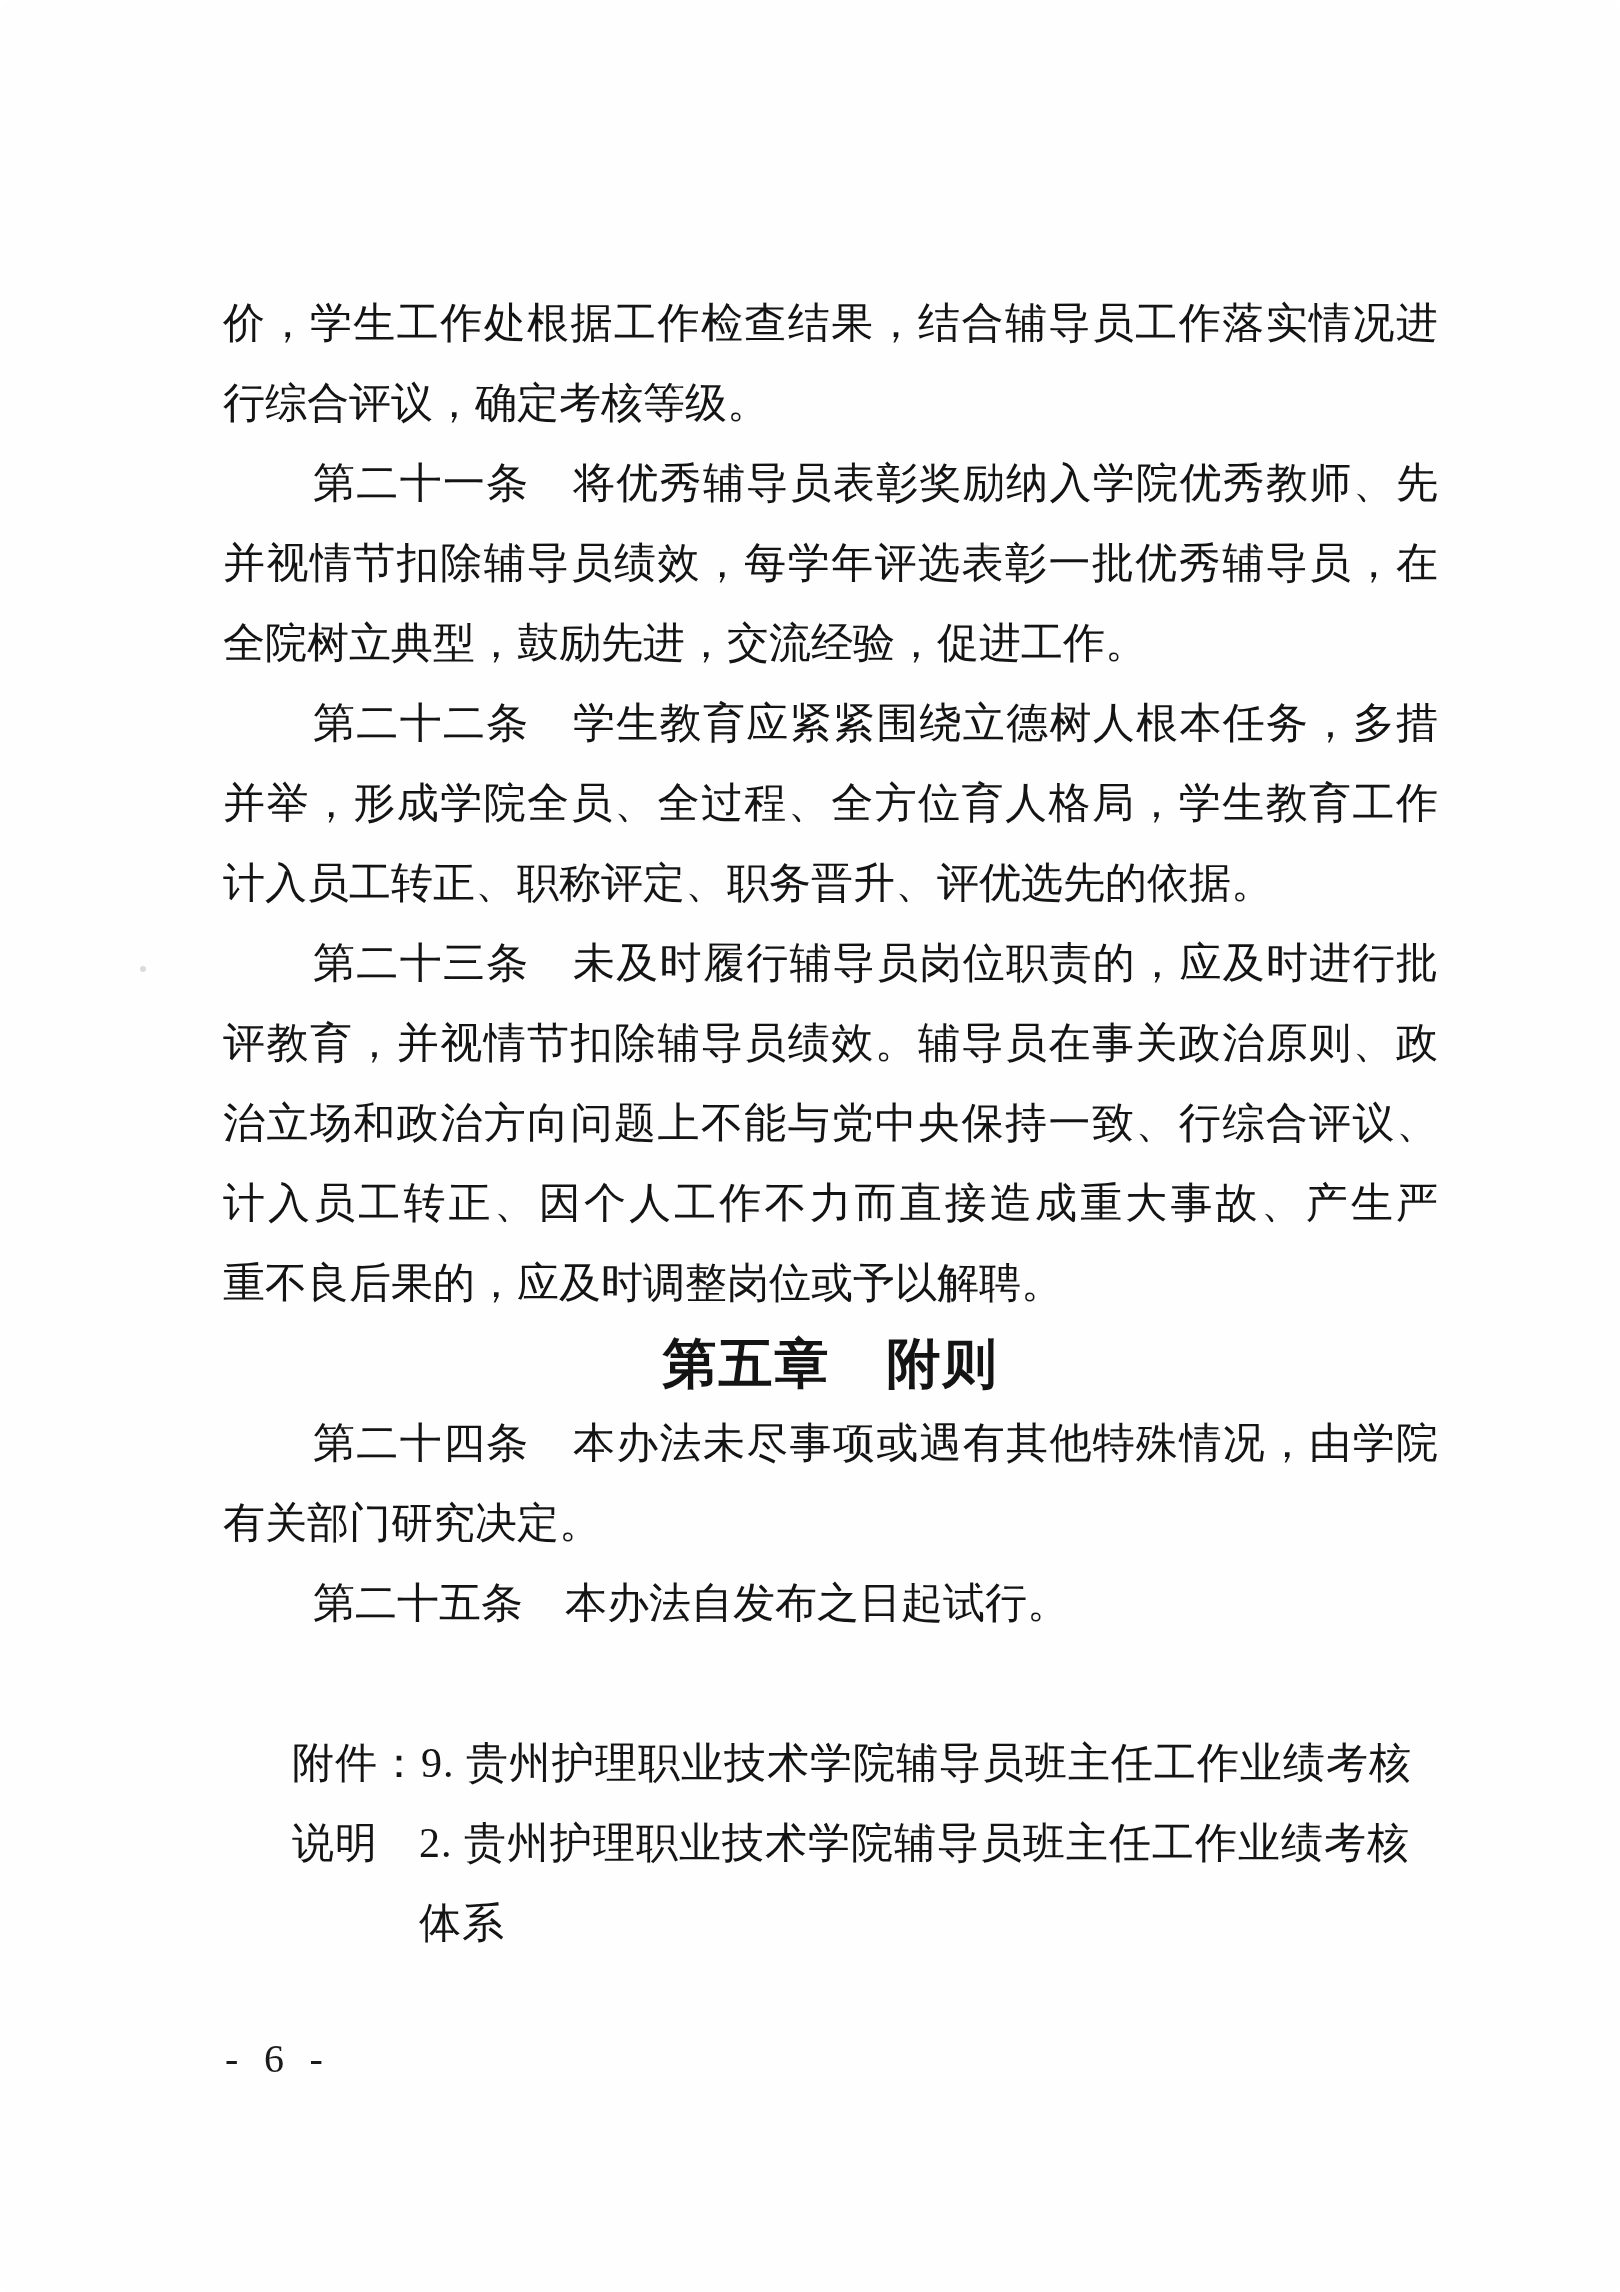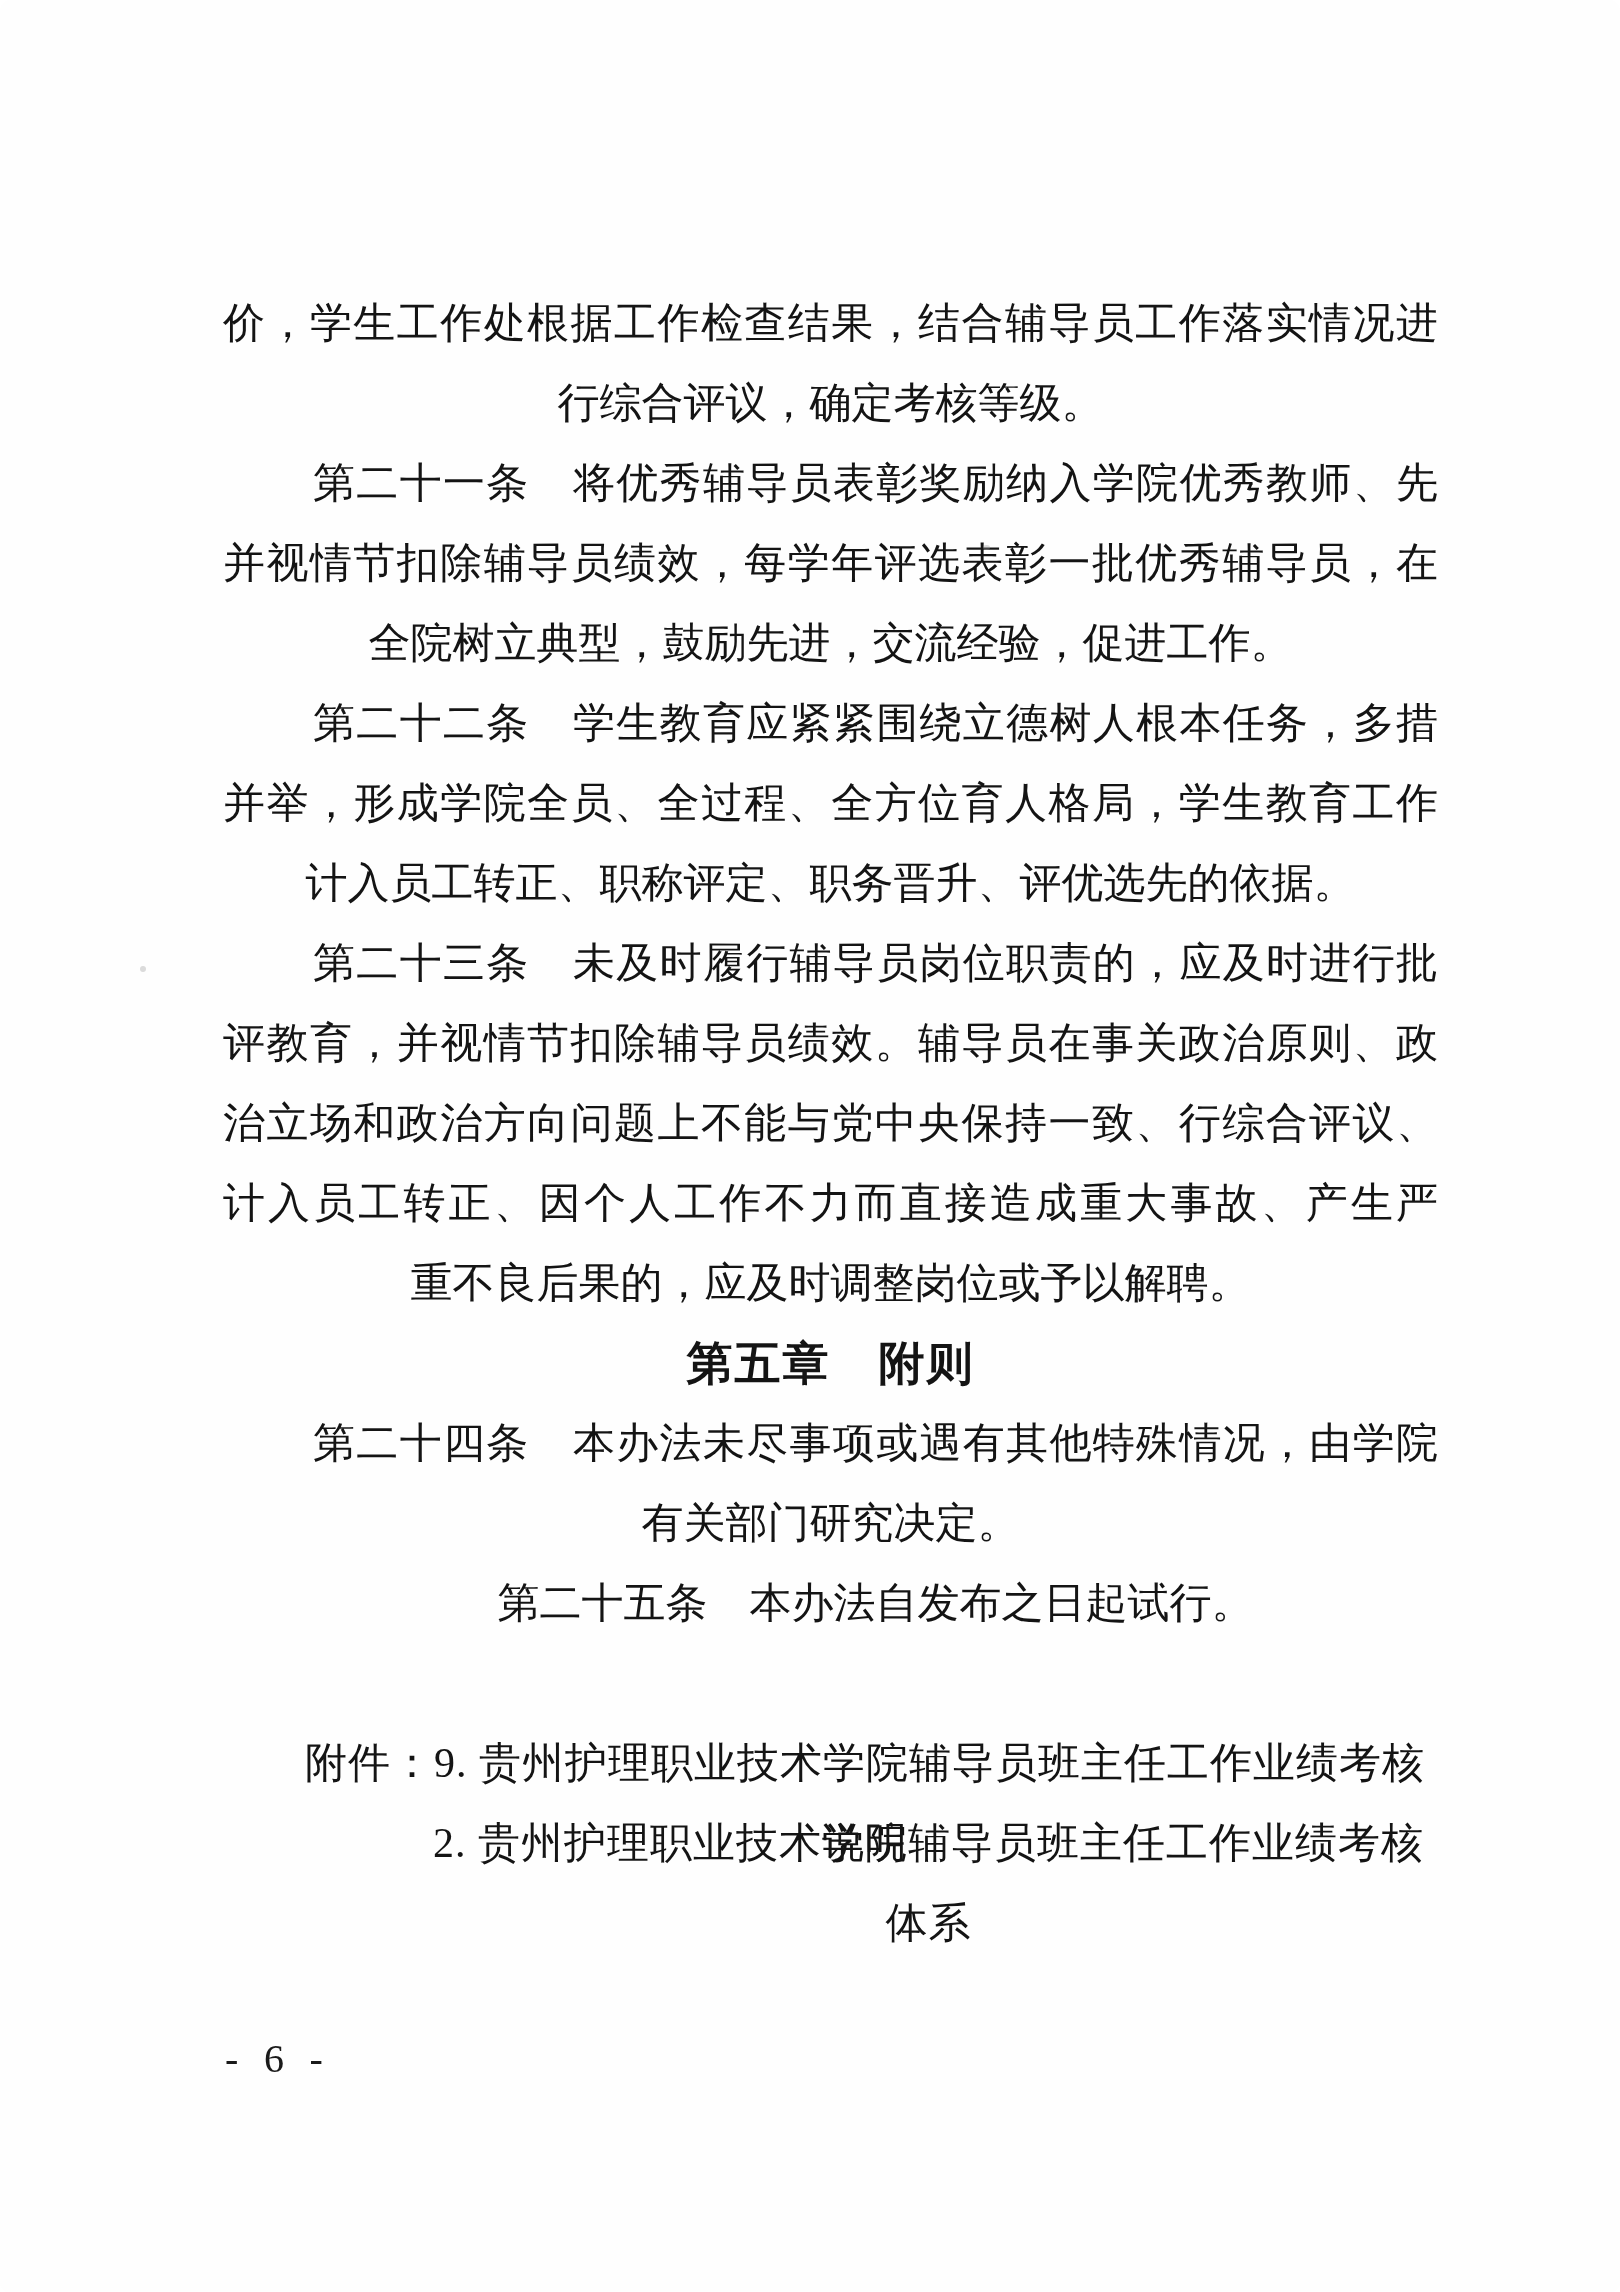--- a/index.html
+++ b/index.html
@@ -27,30 +27,30 @@
   .line {
     height: 80px;
     line-height: 80px;
   }
   .line.justify {
     text-align: justify;
     text-align-last: justify;
     text-justify: inter-character;
   }
   .line.left {
-    text-align: center;
+    text-align: left;
   }
   .line.indent {
     text-indent: 90px;
   }
   .line.heading {
     text-align: center;
     font-family: "Liberation Sans", "DejaVu Sans", sans-serif;
     font-weight: bold;
-    font-size: 46px;
+    font-size: 54px;
     letter-spacing: 2px;
   }
   .line.attach1 {
     padding-left: 69px;
     letter-spacing: 1px;
   }
   .line.attach2 {
     padding-left: 196px;
     letter-spacing: 1px;
   }

